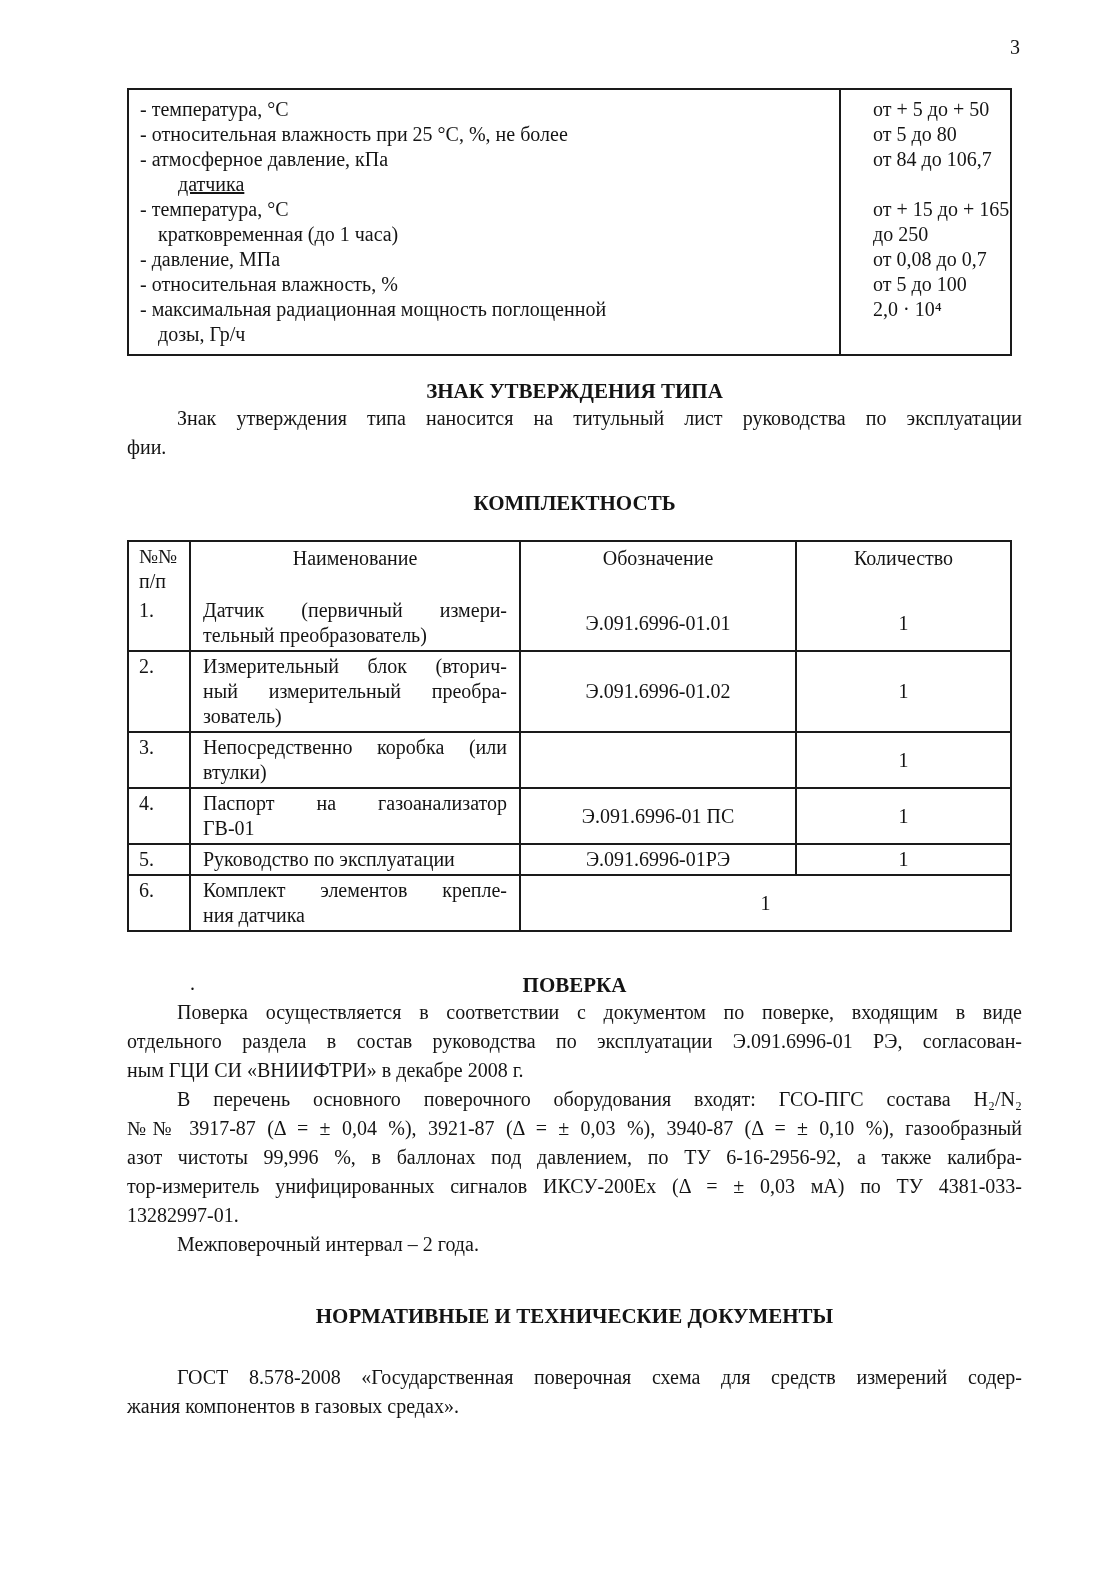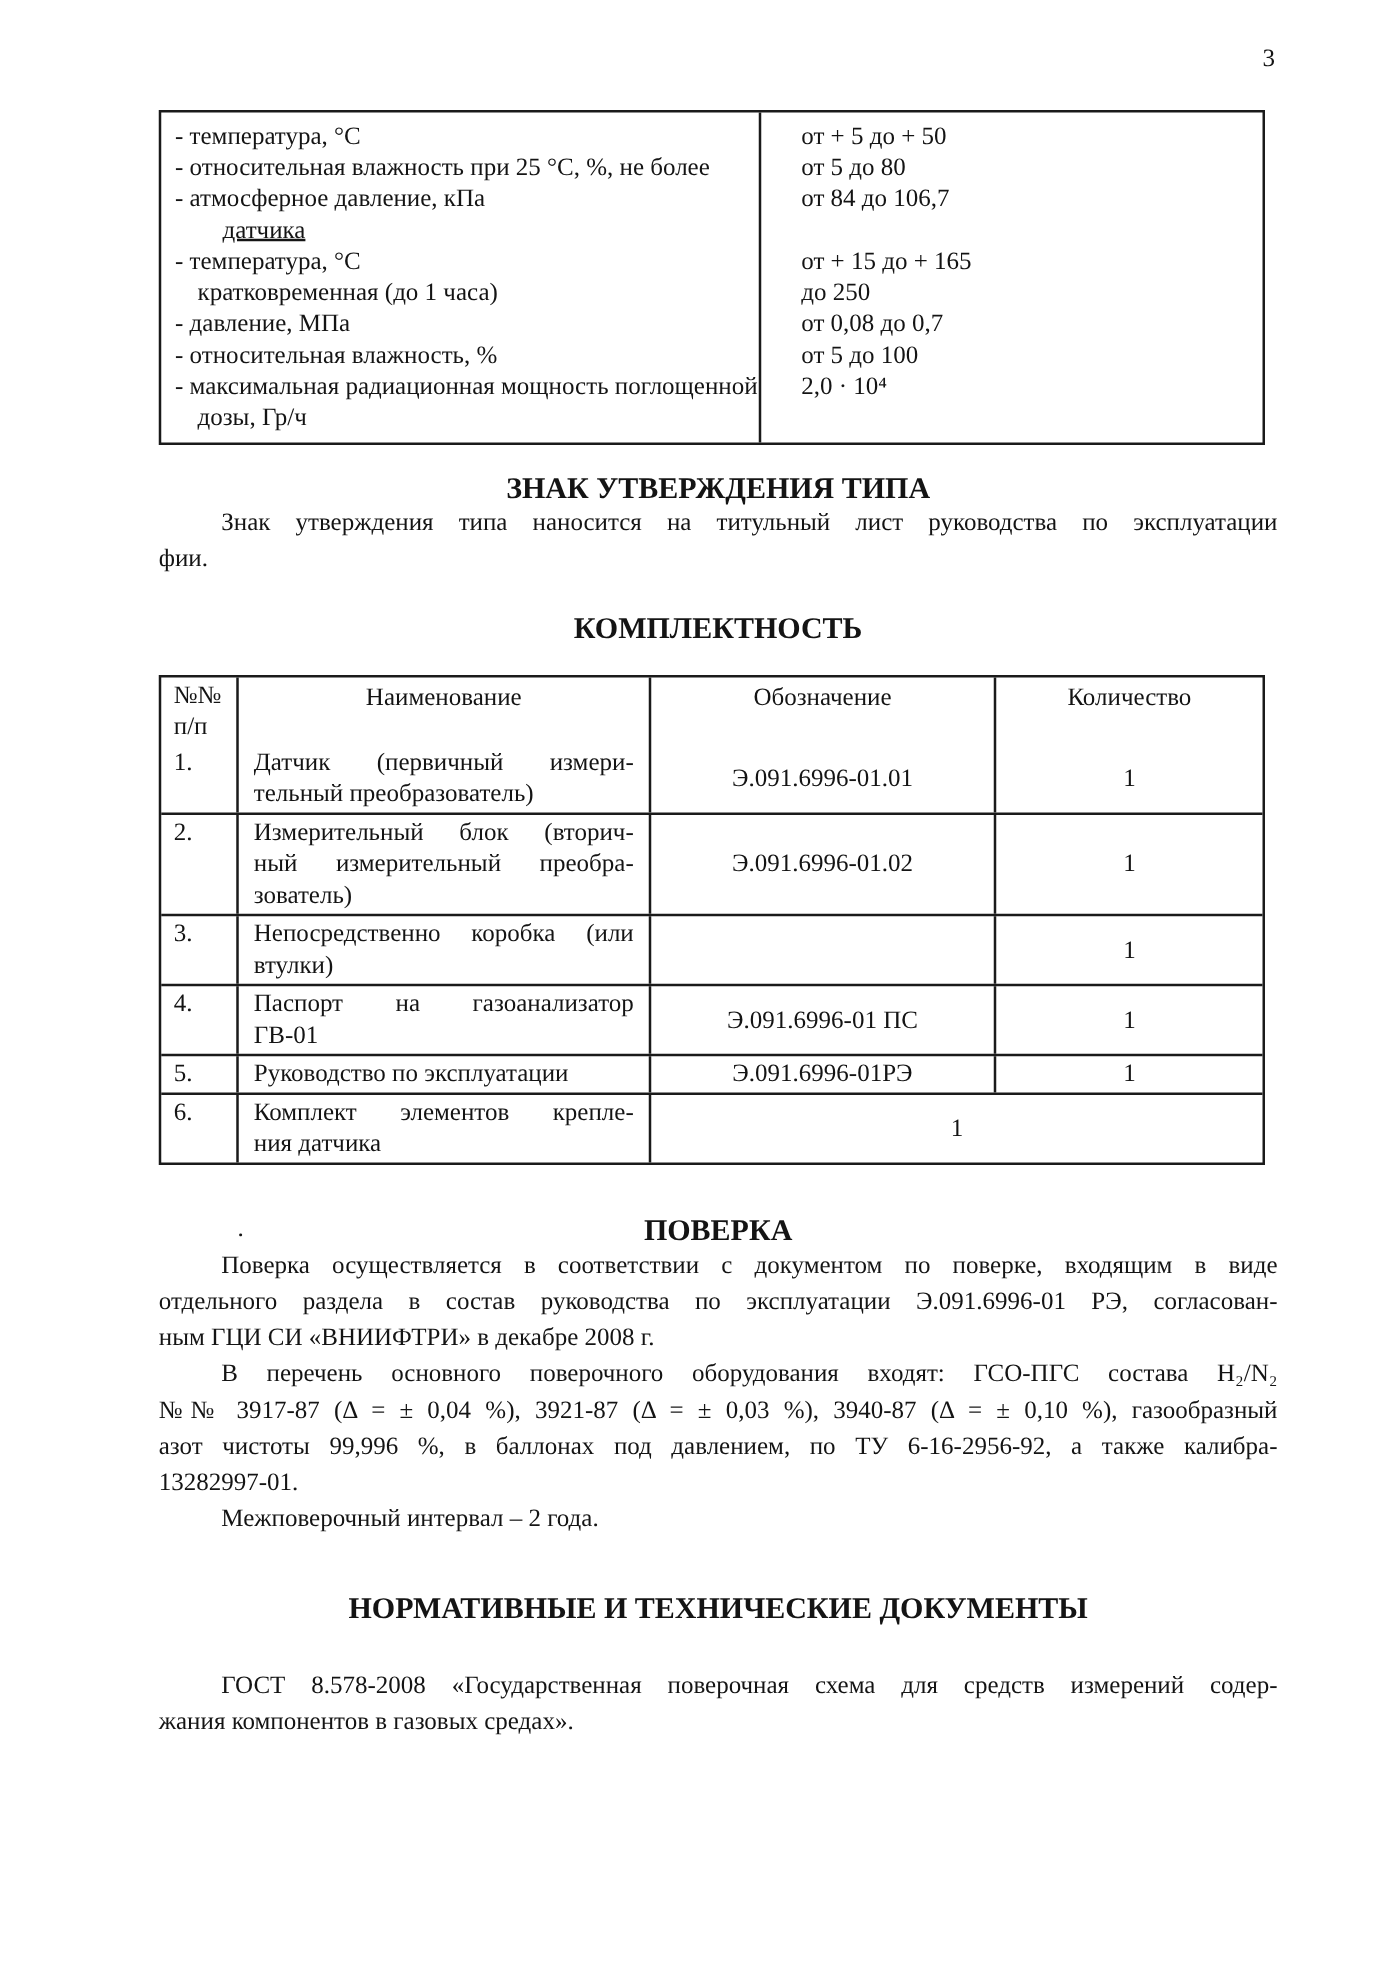--- a/index.html
+++ b/index.html
@@ -10,29 +10,29 @@
     color:#141414;
     font-family:"Liberation Serif","DejaVu Serif",serif;
     font-size:20px;
     overflow:hidden;
   }
   .page-num{position:absolute;top:36px;left:1010px;font-size:20px;}
   .content{position:absolute;left:127px;top:0;width:895px;}
 
   
   .spec-table{display:flex;border:2px solid #1a1a1a;margin-top:88px;width:885px;box-sizing:border-box;}
-  .spec-left{width:480px;border-right:2px solid #1a1a1a;padding:7px 0 7px 11px;box-sizing:border-box;}
+  .spec-left{width:712px;border-right:2px solid #1a1a1a;padding:7px 0 7px 11px;box-sizing:border-box;}
   .spec-right{flex:1;padding:7px 0 7px 32px;box-sizing:border-box;}
   .spec-line{line-height:25px;min-height:25px;white-space:nowrap;}
   .i1{margin-left:18px;}
   .i2{margin-left:38px;}
   .ul{text-decoration:underline;}
 
   
-  .h{font-weight:bold;text-align:center;font-size:24px;line-height:26px;}
+  .h{font-weight:bold;text-align:center;font-size:21px;line-height:26px;}
   .h-type{margin-top:22px;}
   .h-compl{margin-top:28px;}
   .h-pover{margin-top:40px;}
   .h-norm{margin-top:44px;}
 
   
   .para{line-height:29px;}
   .para-tight{line-height:29px;margin-top:34px;}
   .jl{text-align:justify;text-align-last:justify;}
   .ll{text-align:left;}
@@ -165,20 +165,21 @@
     <div class="h h-pover">ПОВЕРКА</div>
     <div class="para">
         <div class="jl fl">Поверка осуществляется в соответствии с документом по поверке, входящим в виде</div>
         <div class="jl">отдельного раздела в состав руководства по эксплуатации Э.091.6996-01 РЭ, согласован-</div>
         <div class="ll">ным ГЦИ СИ «ВНИИФТРИ» в декабре 2008 г.</div>
       </div>
     <div class="para-tight" style="margin-top:0;">
         <div class="jl fl">В перечень основного поверочного оборудования входят: ГСО-ПГС состава H₂/N₂</div>
         <div class="jl">№№ 3917-87 (Δ = ± 0,04 %), 3921-87 (Δ = ± 0,03 %), 3940-87 (Δ = ± 0,10 %), газообразный</div>
         <div class="jl">азот чистоты 99,996 %,  в баллонах под давлением, по ТУ 6-16-2956-92, а также калибра-</div>
+        <div class="jl">тор-измеритель унифицированных сигналов ИКСУ-200Ех (Δ = ± 0,03 мА) по ТУ 4381-033-</div>
         <div class="ll">13282997-01.</div>
       </div>
     <div class="para-tight" style="margin-top:0;">
         <div class="ll fl">Межповерочный интервал – 2 года.</div>
       </div>
 
     <div class="h h-norm">НОРМАТИВНЫЕ И ТЕХНИЧЕСКИЕ ДОКУМЕНТЫ</div>
     <div class="para-tight">
         <div class="jl fl">ГОСТ 8.578-2008 «Государственная поверочная схема для средств измерений содер-</div>
         <div class="ll">жания компонентов в газовых средах».</div>

